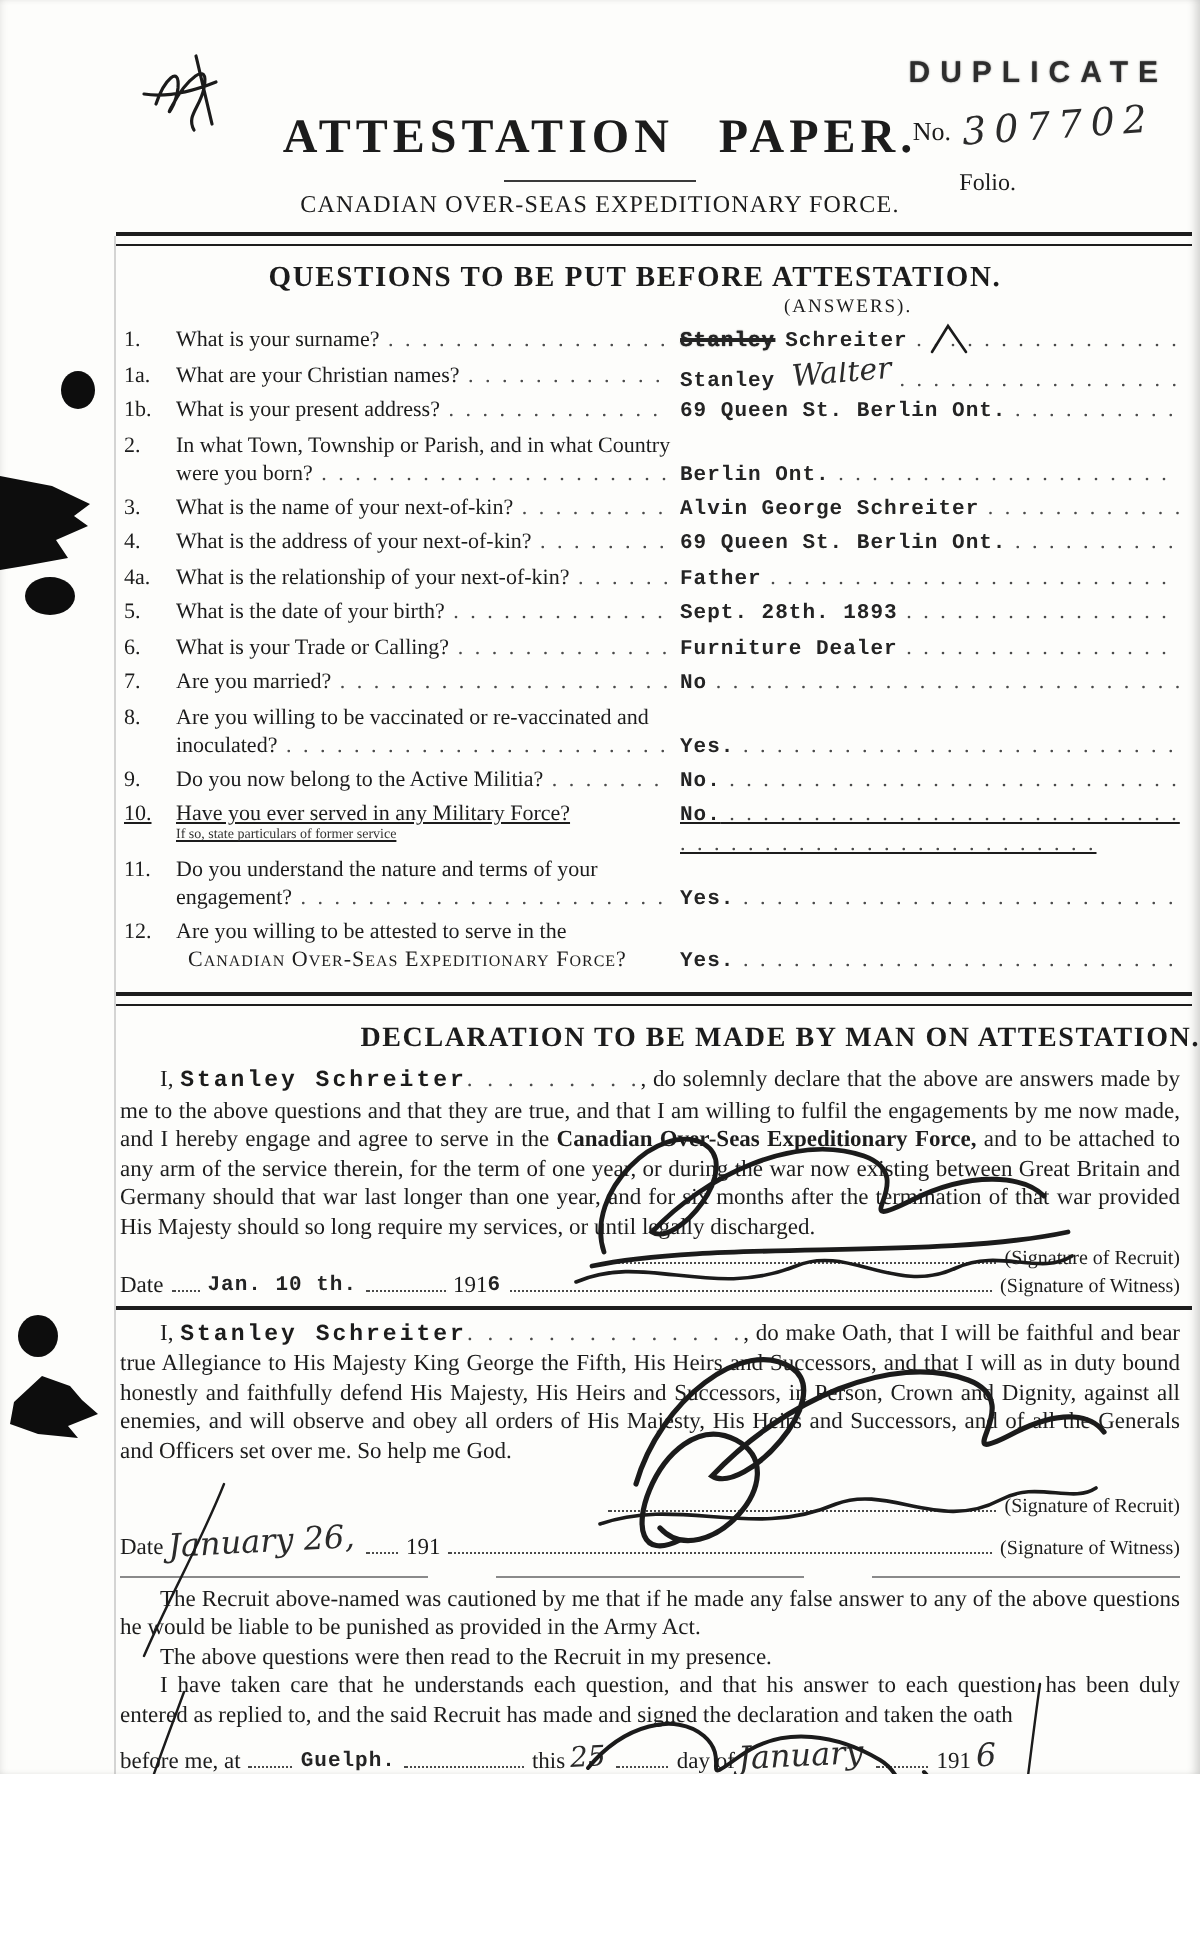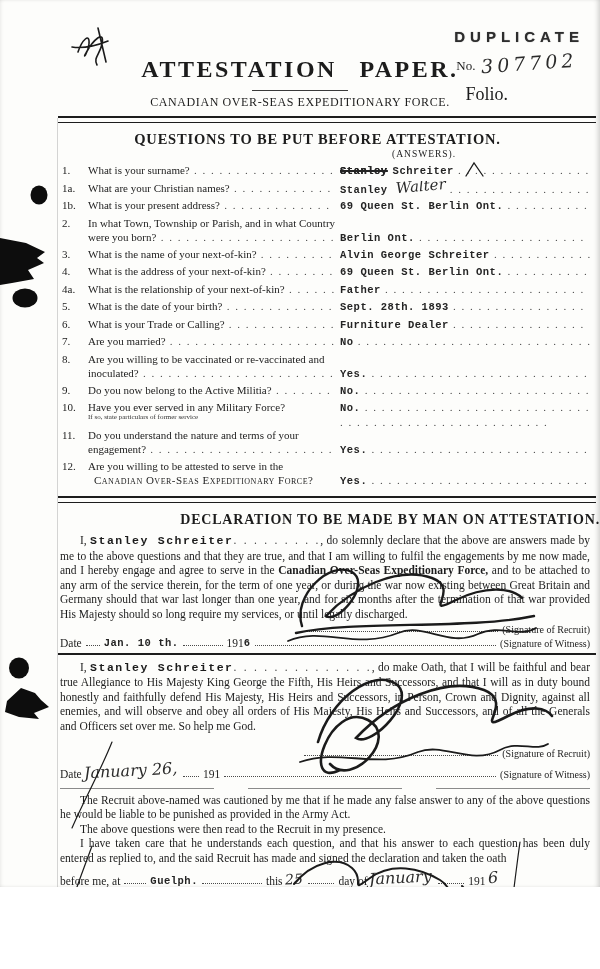--- a/index.html
+++ b/index.html
@@ -5,34 +5,34 @@
   html,body{margin:0;padding:0;background:#ffffff;}
   .page{position:relative;width:600px;height:887px;background:#fdfdfb;overflow:hidden;
         font-family:"Liberation Serif",serif;color:#1c1c1c;
         box-shadow:inset -4px 0 5px -2px rgba(0,0,0,.18), inset 2px 0 4px -2px rgba(0,0,0,.12);}
   
   .stamp-duplicate{position:absolute;top:28px;right:16px;font-family:"Liberation Sans",sans-serif;
         font-weight:bold;font-size:15px;letter-spacing:5px;color:#2d2d2d;text-shadow:0 0 1px #777;}
   .no-line{position:absolute;top:52px;right:22px;font-size:13px;display:flex;align-items:flex-end;gap:6px;}
   .no-value{font-family:"DejaVu Serif",serif;font-style:italic;font-size:19px;letter-spacing:4px;
         transform:rotate(-4deg);color:#2a2a2a;}
-  .folio{position:absolute;top:84px;right:92px;font-size:18px;text-align:right;}
+  .folio{position:absolute;top:84px;right:92px;font-size:12px;text-align:right;}
   .title{margin:0;padding-top:56px;text-align:center;font-size:24px;font-weight:bold;
         letter-spacing:2.5px;word-spacing:14px;}
   .title-rule{width:96px;margin:7px auto 4px;border-top:1.5px solid #3a3a3a;}
   .subtitle{text-align:center;font-size:12px;font-weight:normal;letter-spacing:.6px;margin-top:2px;}
   .rule-double{margin:6px 4px 0 58px;height:4px;border-top:2px solid #1d1d1d;border-bottom:1px solid #1d1d1d;}
   .rule-heavy{margin:4px 4px 0 58px;border-top:2px solid #1d1d1d;}
   
   .q-heading{text-align:center;font-size:14.5px;font-weight:bold;letter-spacing:.8px;margin-top:8px;padding-left:35px;}
   .answers-label{font-size:9.5px;letter-spacing:1px;margin:1px 0 4px 392px;}
   .q-list{margin-left:62px;margin-right:8px;}
   .q-row{display:flex;height:17.5px;font-size:11px;line-height:14px;}
   .q-row.tall{height:31px;}
-  .q-row.noted{height:28px;}
+  .q-row.noted{height:28px;text-decoration:underline;}
   .q-num{width:26px;flex:none;}
   .q-cell{width:248px;flex:none;overflow:hidden;height:100%;box-sizing:border-box;}
   .q-cell::after{content:" . . . . . . . . . . . . . . . . . . . . . . . . . . . . . . . . . . . . . . . . . . . . . . . . . . . .";color:#4a4a4a;letter-spacing:1.5px;}
   .a-cell{flex:1;overflow:hidden;height:100%;box-sizing:border-box;padding-left:4px;}
   .tall .a-cell{padding-top:14px;}
   .a-cell::after{content:" . . . . . . . . . . . . . . . . . . . . . . . . . . . . . . . . . . . . . . . . . . . . . . . . . . . .";color:#4a4a4a;letter-spacing:1.5px;}
   .q-line2{display:block;margin-left:6px;font-variant:small-caps;letter-spacing:.5px;}
   .q-note{display:block;font-size:7px;line-height:7px;margin-left:0;color:#333;}
   .typed{font-family:"Liberation Mono",monospace;font-weight:bold;font-size:10.5px;letter-spacing:.5px;color:#242424;}
   .a-struck{text-decoration:line-through;text-decoration-thickness:2px;margin-right:5px;text-shadow:0 0 .6px #000;}

